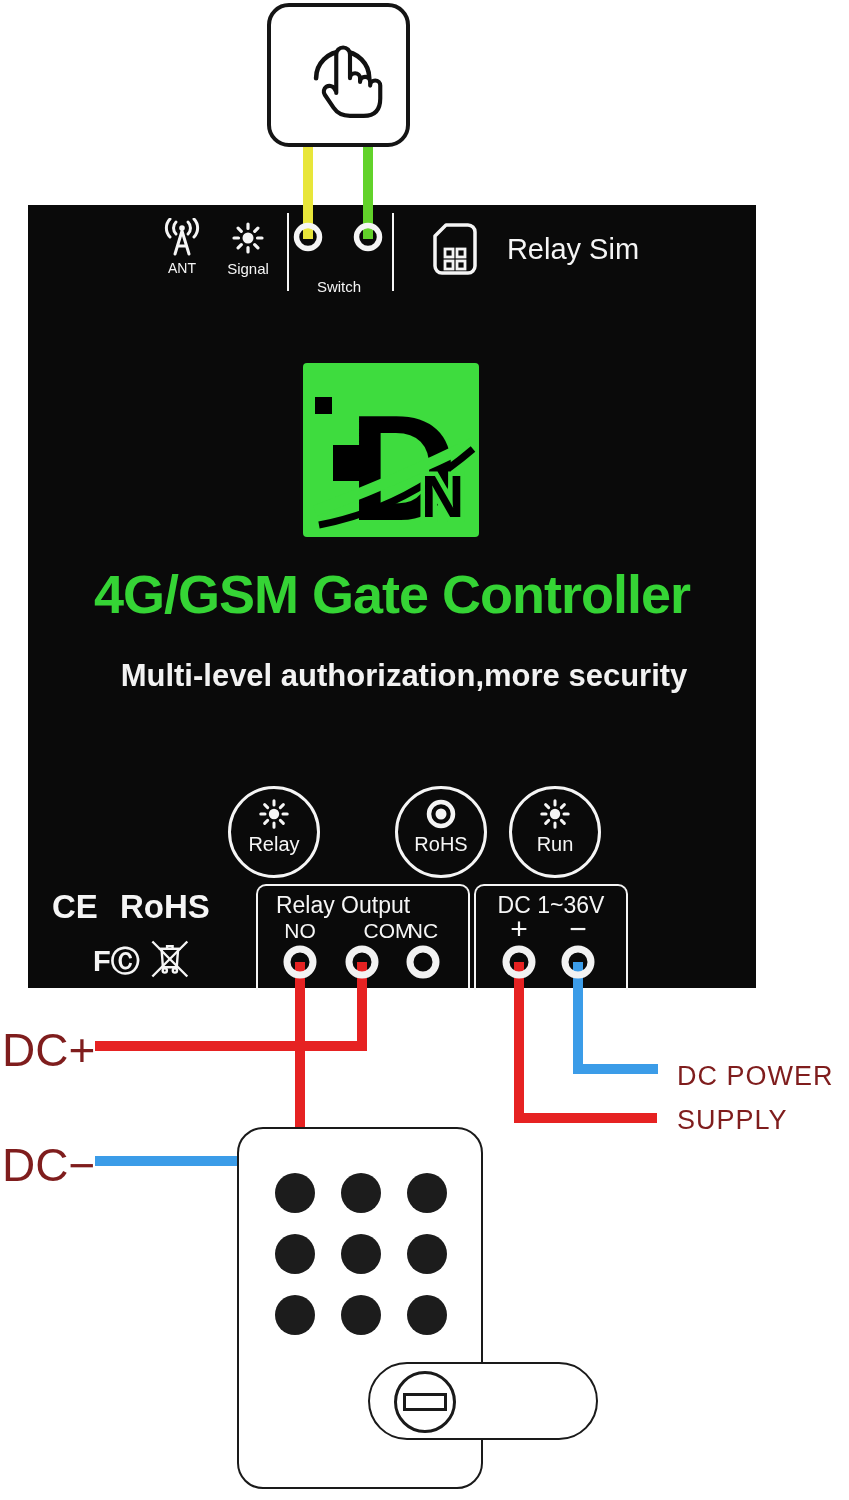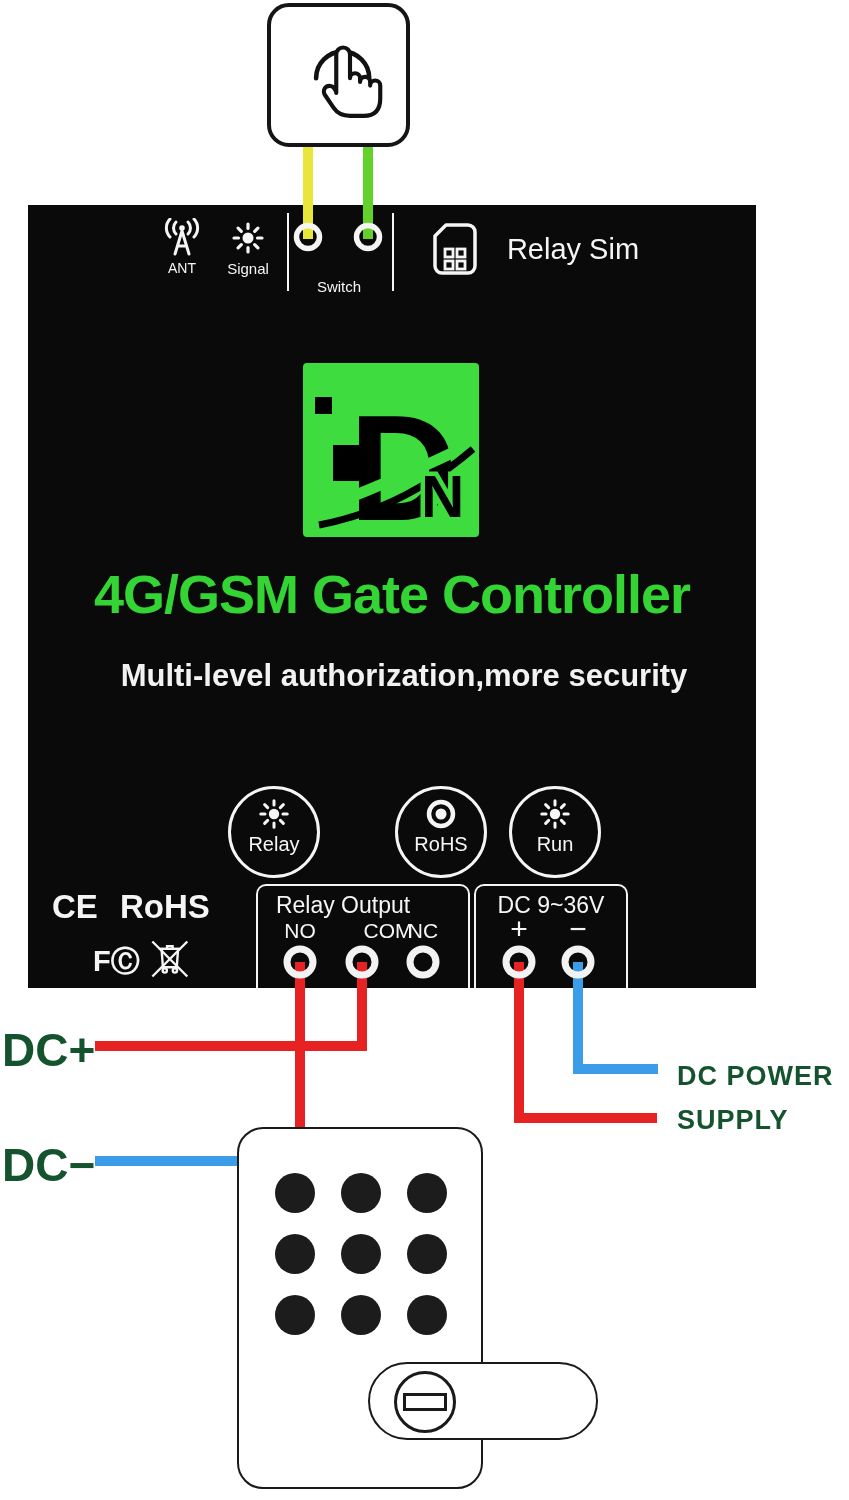--- a/index.html
+++ b/index.html
@@ -33,21 +33,21 @@
   .term-lbl{position:absolute;color:#f5f5f5;font-weight:normal;text-align:center;z-index:2;}
   
   .keypad{left:237px;top:1127px;width:242px;height:358px;background:#fff;border:2px solid #1a1a1a;
           border-radius:26px;z-index:4;}
   .kbtn{position:absolute;width:40px;height:40px;border-radius:50%;background:#1c1c1c;}
   .pill{left:368px;top:1362px;width:226px;height:74px;background:#fff;border:2px solid #1a1a1a;
         border-radius:39px;z-index:5;}
   .lock-circle{left:394px;top:1371px;width:56px;height:56px;border:3px solid #1a1a1a;
                border-radius:50%;background:#fff;z-index:6;}
   .lock-slot{left:403px;top:1393px;width:38px;height:12px;border:3px solid #1a1a1a;background:#fff;z-index:7;}
-  .blk-label{position:absolute;color:#14532d;font-weight:bold;z-index:3;}
+  .blk-label{position:absolute;color:#7f1d1d;font-weight:normal;z-index:3;}
 </style>
 </head>
 <body>
 
 <div class="abs touch-btn">
   <svg width="92" height="99" viewBox="0 0 100 108">
     <path d="M25 57 A29 29 0 0 1 83 57" fill="none" stroke="#111" stroke-width="5" stroke-linecap="round"></path>
     <path d="M47 73 V31 A7.5 7.5 0 0 1 62 31 V57 A5.5 5.5 0 0 1 73 57 V61 A5.5 5.5 0 0 1 84 61 V65 A5.5 5.5 0 0 1 95 65 V79 Q95 98 77 98 H62 Q50 98 44 89 L34.5 75 A6.2 6.2 0 0 1 44.8 68 L47 71.5 Z" fill="#fff" stroke="#111" stroke-width="4.5" stroke-linejoin="round"></path>
   </svg>
 </div>
@@ -153,21 +153,21 @@
   </g>
 </svg>
 
 <div class="tpanel" style="left:256px;top:884px;width:210px;height:104px;"></div>
 <div class="tp-title" style="left:256px;top:892px;width:174px;">Relay Output</div>
 <div class="term-lbl" style="left:270px;top:919px;width:60px;font-size:21px;">NO</div>
 <div class="term-lbl" style="left:332px;top:919px;width:60px;font-size:21px;margin-left:26px;">COM</div>
 <div class="term-lbl" style="left:393px;top:919px;width:60px;font-size:21px;">NC</div>
 
 <div class="tpanel" style="left:474px;top:884px;width:150px;height:104px;"></div>
-<div class="tp-title" style="left:474px;top:892px;width:154px;">DC 9~36V</div>
+<div class="tp-title" style="left:474px;top:892px;width:154px;">DC 1~36V</div>
 <div class="term-lbl" style="left:499px;top:912px;width:40px;font-size:30px;">+</div>
 <div class="term-lbl" style="left:558px;top:912px;width:40px;font-size:30px;">−</div>
 
 <div class="wire wr" style="left:295px;top:962px;width:10px;height:169px;"></div>
 <div class="wire wr" style="left:357px;top:962px;width:10px;height:89px;"></div>
 <div class="wire wr" style="left:95px;top:1041px;width:272px;height:10px;"></div>
 <div class="wire wr" style="left:514px;top:962px;width:10px;height:161px;"></div>
 <div class="wire wr" style="left:514px;top:1113px;width:143px;height:10px;"></div>
 <div class="wire wb" style="left:573px;top:962px;width:10px;height:112px;"></div>
 <div class="wire wb" style="left:573px;top:1064px;width:85px;height:10px;"></div>

